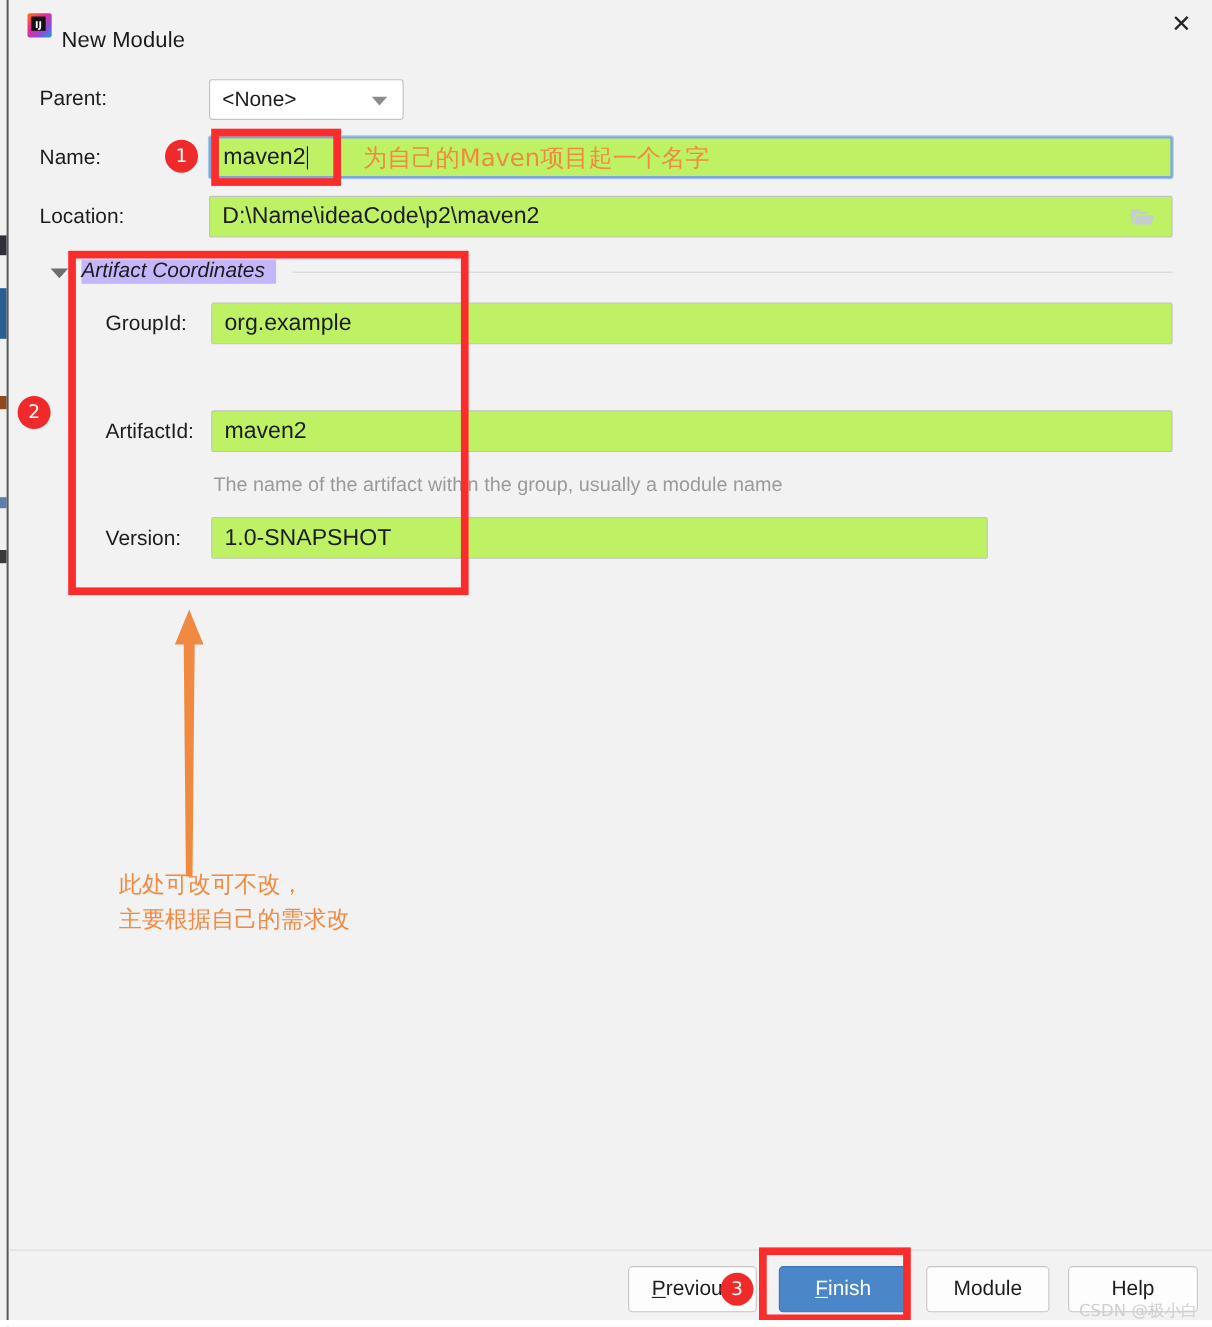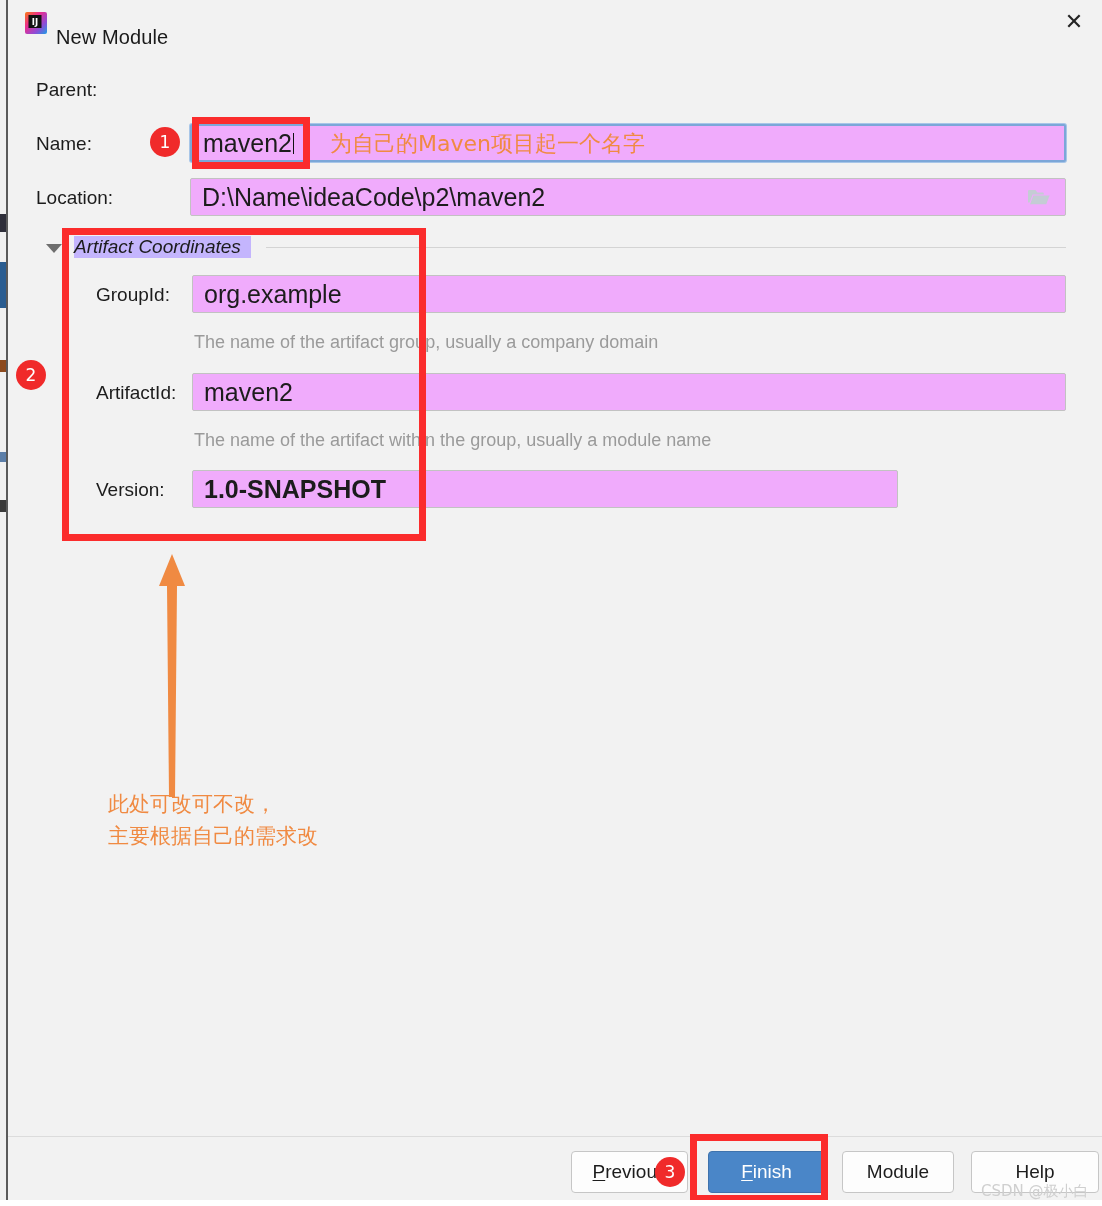--- a/index.html
+++ b/index.html
@@ -101,25 +101,25 @@
     right: 14px; top: 50%;
     margin-top: -3px;
     width: 0; height: 0;
     border-left: 7px solid transparent;
     border-right: 7px solid transparent;
     border-top: 8px solid #8a8a8a;
   }
 
   .field {
     position: absolute;
-    background: #f0abfc;
+    background: #bef264;
     border: 1px solid #c2c2c2;
     border-radius: 2px;
     box-sizing: border-box;
-    font-size: 25px;
+    font-size: 21px;
     color: #1c1c1c;
     padding-left: 11px;
     display: flex;
     align-items: center;
     cursor: text;
   }
   .field.focused {
     border: 2px solid #7ca7d8;
     box-shadow: 0 0 0 1px #a8c6e8;
   }
@@ -274,20 +274,24 @@
     </svg>
     <div class="title-text">New Module</div>
     <div class="close-btn">
       <span class="close-glyph">✕</span>
     </div>
   </div>
 
   <div class="body-area">
 
     <div class="lbl" style="left:28px; top:33px;">Parent:</div>
+    <div class="combo" style="left:182px; top:26px; width:177px; height:37px;">
+      <span class="val">&lt;None&gt;</span>
+      <span class="caret"></span>
+    </div>
 
     <div class="lbl" style="left:28px; top:87px;">Name:</div>
     <div class="field focused" style="left:182px; top:78px; width:876px; height:38px;">
       <span>maven2</span>
         <span class="caretbar"></span>
     </div>
 
     <div class="lbl" style="left:28px; top:141px;">Location:</div>
     <div class="field" style="left:182px; top:132px; width:876px; height:38px;">
       <span>D:\Name\ideaCode\p2\maven2</span>
@@ -298,30 +302,29 @@
     </div>
 
     <div class="group-twisty" style="left:38px; top:198px;"></div>
     <div class="group-title" style="left:66px; top:190px;">Artifact Coordinates</div>
     <div class="group-rule" style="left:258px; top:201px; width:800px;"></div>
 
     <div class="lbl" style="left:88px; top:238px;">GroupId:</div>
     <div class="field" style="left:184px; top:229px; width:874px; height:38px;">
       <span>org.example</span>
     </div>
-    <div class="sublbl" style="left:186px; top:286px;">The name of the artifact group, usually a company domain</div>
 
     <div class="lbl" style="left:88px; top:336px;">ArtifactId:</div>
     <div class="field" style="left:184px; top:327px; width:874px; height:38px;">
       <span>maven2</span>
     </div>
     <div class="sublbl" style="left:186px; top:384px;">The name of the artifact within the group, usually a module name</div>
 
     <div class="lbl" style="left:88px; top:433px;">Version:</div>
-    <div class="field" style="left:184px; top:424px; width:706px; height:38px;font-weight:bold;">
+    <div class="field" style="left:184px; top:424px; width:706px; height:38px;">
       <span>1.0-SNAPSHOT</span>
     </div>
 
   </div>
 
   <div class="ann-box" style="left:192px; top:117px; width:118px; height:52px;"></div>
   <div class="ann-badge" style="left:150px; top:127px;">1</div>
   <div class="ann-text" style="left:330px; top:129px;">为自己的Maven项目起一个名字</div>
 
   <div class="ann-box" style="left:62px; top:228px; width:364px; height:313px;"></div>
@@ -335,21 +338,21 @@
   <div class="footer">
     <div class="btn" style="left:563px; top:14px; width:117px;">
       <span><u>P</u><span></span>revious</span>
     </div>
     <div class="btn primary" style="left:700px; top:14px; width:117px;">
       <span><u>F</u>inish</span>
     </div>
     <div class="btn" style="left:834px; top:14px; width:112px;">
       <span>Module</span>
     </div>
-    <div class="btn" style="left:963px; top:14px; width:128px;">
+    <div class="btn" style="left:963px; top:14px; width:118px;">
       <span>Help</span>
     </div>
   </div>
 
   <div class="ann-badge" style="left:655px; top:1157px;">3</div>
   <div class="ann-box" style="left:690px; top:1134px; width:138px; height:68px;"></div>
 
   <div class="watermark" style="left:981px; top:1182px;">CSDN @极小白</div>
 
   <div class="bottom-strip"></div>

